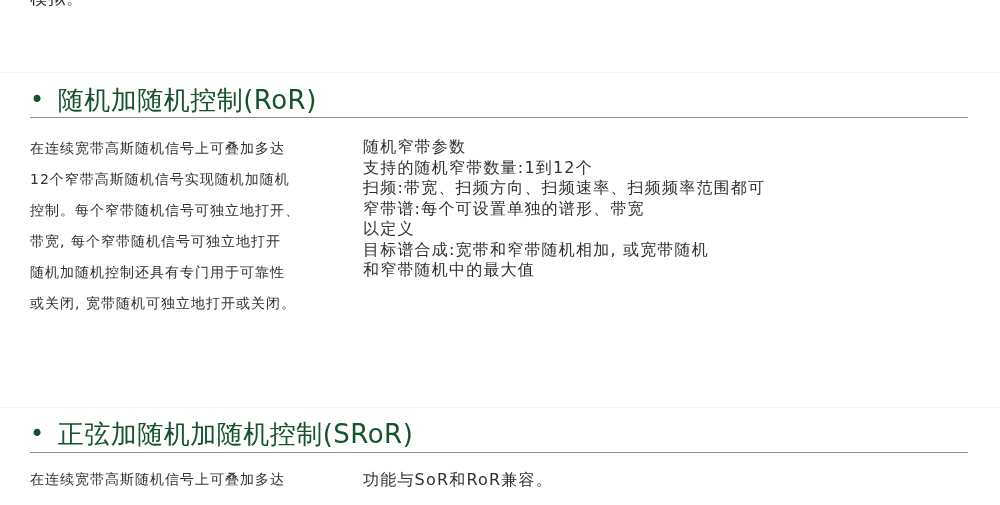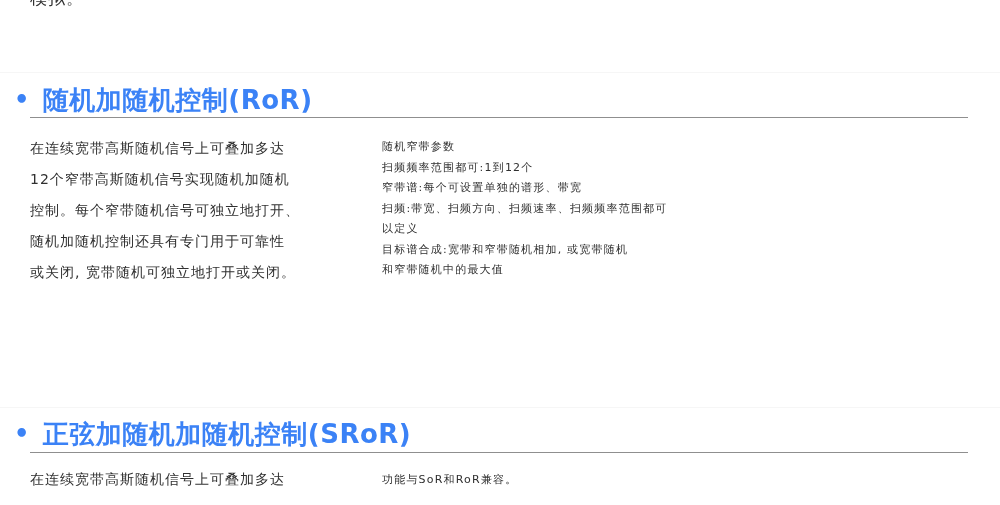--- a/index.html
+++ b/index.html
@@ -31,24 +31,24 @@
     left: 0;
     width: 1000px;
     height: 0;
     border-top: 1px solid #f6f6f6;
   }
   #faint-rule-1 { top: 72px; }
   #faint-rule-2 { top: 407px; }
 
   .section-heading {
     position: absolute;
-    left: 14px;
+    left: 30px;
     font-size: 26px;
-    font-weight: bold;
-    color: #3b82f6;
+    font-weight: normal;
+    color: #14532d;
     letter-spacing: 0.5px;
     white-space: nowrap;
   }
   #heading-ror  { top: 83px; }
   #heading-sror { top: 417px; }
 
   .section-heading .bullet {
     display: inline-block;
     margin-right: 13px;
     font-size: 24px;
@@ -72,23 +72,23 @@
     font-size: 14px;
     line-height: 31px;
     letter-spacing: 1px;
     color: #303030;
   }
   #ror-col-left  { top: 133px; }
   #sror-col-left { top: 464px; }
 
   .col-right {
     position: absolute;
-    left: 382px;
+    left: 363px;
     width: 440px;
-    font-size: 11px;
+    font-size: 16px;
     line-height: 20.5px;
     letter-spacing: 1.2px;
     color: #303030;
   }
   #ror-col-right  { top: 137px; }
   #sror-col-right { top: 470px; }
 
   .text-line {
     white-space: nowrap;
   }
@@ -103,29 +103,30 @@
 
 <div class="section-heading" id="heading-ror">
   <span class="bullet">•</span><span>随机加随机控制(RoR)</span>
 </div>
 <div class="heading-rule" id="rule-ror"></div>
 
 <div class="col-left" id="ror-col-left">
   <div class="text-line">在连续宽带高斯随机信号上可叠加多达</div>
   <div class="text-line">12个窄带高斯随机信号实现随机加随机</div>
   <div class="text-line">控制。每个窄带随机信号可独立地打开、</div>
+  <div class="text-line">带宽, 每个窄带随机信号可独立地打开</div>
   <div class="text-line">随机加随机控制还具有专门用于可靠性</div>
   <div class="text-line">或关闭, 宽带随机可独立地打开或关闭。</div>
 </div>
 
 <div class="col-right" id="ror-col-right">
   <div class="text-line">随机窄带参数</div>
-  <div class="text-line">扫频频率范围都可:1到12个</div>
+  <div class="text-line">支持的随机窄带数量:1到12个</div>
+  <div class="text-line">扫频:带宽、扫频方向、扫频速率、扫频频率范围都可</div>
   <div class="text-line">窄带谱:每个可设置单独的谱形、带宽</div>
-  <div class="text-line">扫频:带宽、扫频方向、扫频速率、扫频频率范围都可</div>
   <div class="text-line">以定义</div>
   <div class="text-line">目标谱合成:宽带和窄带随机相加, 或宽带随机</div>
   <div class="text-line">和窄带随机中的最大值</div>
 </div>
 
 <div class="section-heading" id="heading-sror">
   <span class="bullet">•</span><span>正弦加随机加随机控制(SRoR)</span>
 </div>
 <div class="heading-rule" id="rule-sror"></div>
 

